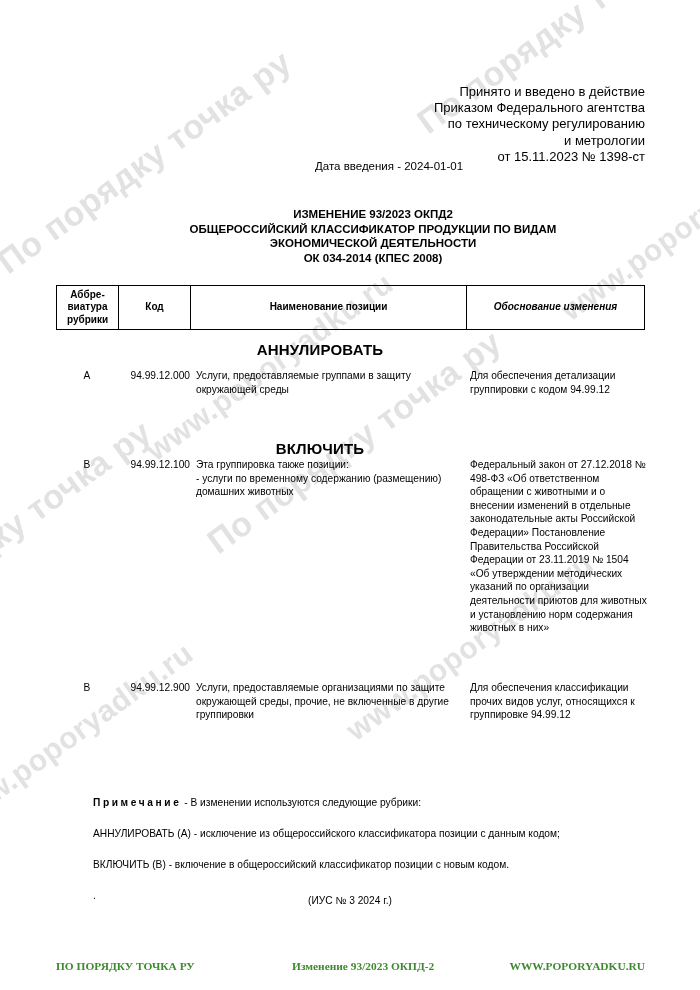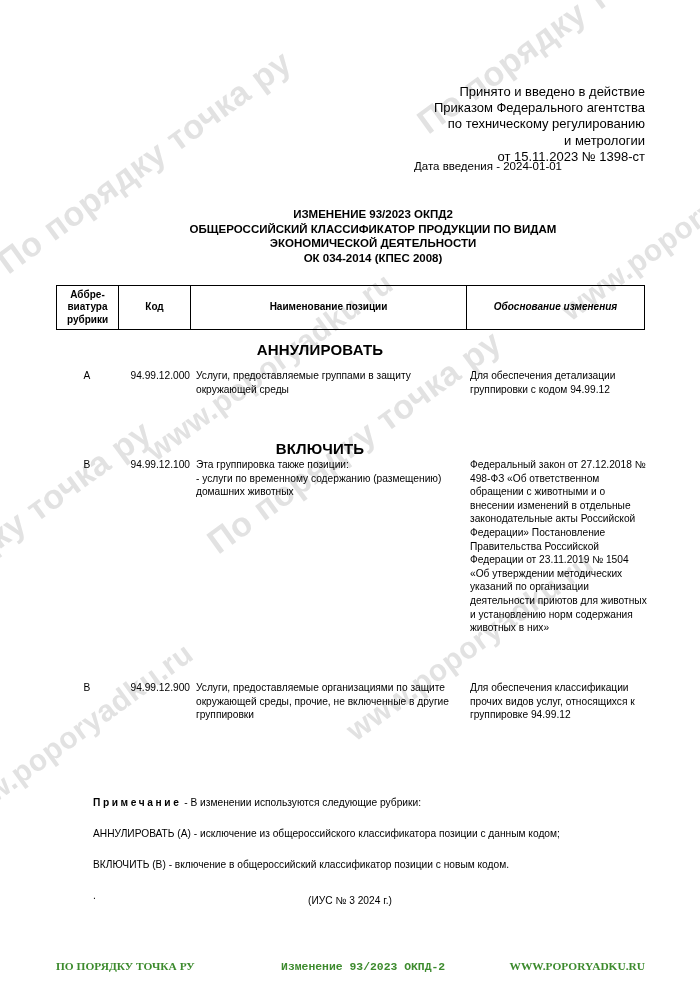--- a/index.html
+++ b/index.html
@@ -52,23 +52,23 @@
     top: 84px;
     right: 55px;
     width: 330px;
     text-align: right;
     font-size: 13px;
     line-height: 16.2px;
   }
   #doc-intro-date {
     position: absolute;
     top: 160px;
-    right: 47px;
+    right: 55px;
     width: 330px;
-    text-align: center;
+    text-align: left;
     font-size: 11.5px;
   }
 
   
   #doc-title {
     position: absolute;
     top: 207px;
     left: 0;
     width: 700px;
     text-align: center;
@@ -193,21 +193,21 @@
     left: 56px;
     width: 589px;
     display: flex;
     justify-content: space-between;
     align-items: baseline;
     font-family: "Liberation Serif", "DejaVu Serif", serif;
     font-weight: 700;
     font-size: 11.4px;
     color: #3d8b2e;
   }
-  #footer .f-mid { margin-left: 32px; font-family: Liberation Mono, monospace; }
+  #footer .f-mid { margin-left: 32px; }
   #footer .f-right { margin-left: 10px; }
 </style>
 </head>
 <body>
 
 <div id="page">
 
   <div id="watermark-layer">
     <div class="wm wm-a" style="left:-10px;  top:250px; transform: rotate(-36deg);">По порядку точка ру</div>
     <div class="wm wm-b" style="left:140px; top:440px; transform: rotate(-36deg);">www.poporyadku.ru</div>

